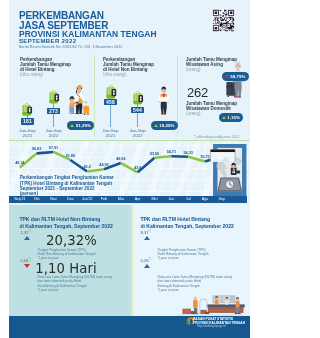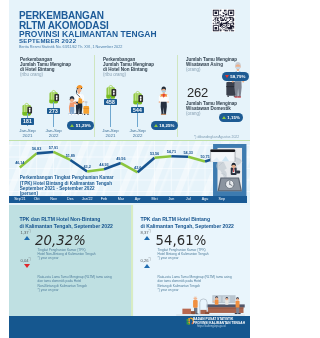--- a/index.html
+++ b/index.html
@@ -479,41 +479,41 @@
   <div class="panelL"></div>
   <div class="paneldiv"></div>
   <div class="panelR"></div>
 
   <div class="ptitle" style="left:19.4px;top:216.4px;white-space:pre-line;">TPK dan RLTM Hotel Non-Bintang
 di Kalimantan Tengah, September 2022</div>
   <div class="delta" style="left:18px;top:229.4px;width:15px;">
     <span>1,37</span><span class="dnote">*)</span>
   </div>
   <div class="dtri up" style="left:24.2px;top:236px;"></div>
-  <div class="statbig" style="left:35px;top:233.5px;font-style:italic;">20,32%</div>
+  <div class="statbig" style="left:46px;top:233.5px;">20,32%</div>
   <div class="statdesc" style="left:37.6px;top:247.8px;white-space:pre-line;">Tingkat Penghunian Kamar (TPK)
 Hotel Non-Bintang di Kalimantan Tengah
 *) year on year</div>
 
   <div class="delta" style="left:18px;top:257.4px;width:15px;">
     <span>0,04</span><span class="dnote">*)</span>
   </div>
   <div class="dtri dn" style="left:24.2px;top:264.2px;"></div>
+  <div class="statbig" style="left:35.3px;top:262.3px;">1,10 Hari</div>
   <div class="statdesc" style="left:37.6px;top:275px;white-space:pre-line;">Rata-rata Lama Tamu Menginap (RLTM) tamu asing
 dan tamu domestik pada Hotel
 Non-Bintang di Kalimantan Tengah
 *) year on year</div>
 
   <div class="ptitle" style="left:140.4px;top:216.4px;white-space:pre-line;">TPK dan RLTM Hotel Bintang
 di Kalimantan Tengah, September 2022</div>
   <div class="delta" style="left:138px;top:229.4px;width:15px;">
     <span>8,37</span><span class="dnote">*)</span>
   </div>
   <div class="dtri up" style="left:144.2px;top:236px;"></div>
-  <div class="statbig" style="left:155.5px;top:233.5px;">54,61%</div>
   <div class="statdesc" style="left:157.6px;top:247.8px;white-space:pre-line;">Tingkat Penghunian Kamar (TPK)
 Hotel Bintang di Kalimantan Tengah
 *) year on year</div>
 
   <div class="delta" style="left:138px;top:257.4px;width:15px;">
     <span>0,26</span><span class="dnote">*)</span>
   </div>
   <div class="dtri up" style="left:144.2px;top:264.2px;"></div>
   <div class="statdesc" style="left:157.6px;top:275px;white-space:pre-line;">Rata-rata Lama Tamu Menginap (RLTM) tamu asing
 dan tamu domestik pada Hotel
@@ -585,18 +585,18 @@
 </svg>
     </div>
   <div class="logotxt" style="left:193px;top:316.8px;z-index:8;">
     <div>BADAN PUSAT STATISTIK</div>
     <div>PROVINSI KALIMANTAN TENGAH</div>
   </div>
   <div class="logourl" style="left:197px;top:324.6px;z-index:8;">https://kalteng.bps.go.id</div>
 
   <div class="hdr">
     <div class="t1 t1a">PERKEMBANGAN</div>
-    <div class="t1 t1c">RLTM AKOMODASI</div>
+    <div class="t1 t1c">JASA SEPTEMBER</div>
     <div class="t1 t1b">PROVINSI KALIMANTAN TENGAH</div>
     <div class="t2">SEPTEMBER 2022</div>
     <div class="t3">Berita Resmi Statistik No. 63/11/62 Th. XVI, 1 November 2022</div>
   </div>
 </div>
 
 </body></html>

